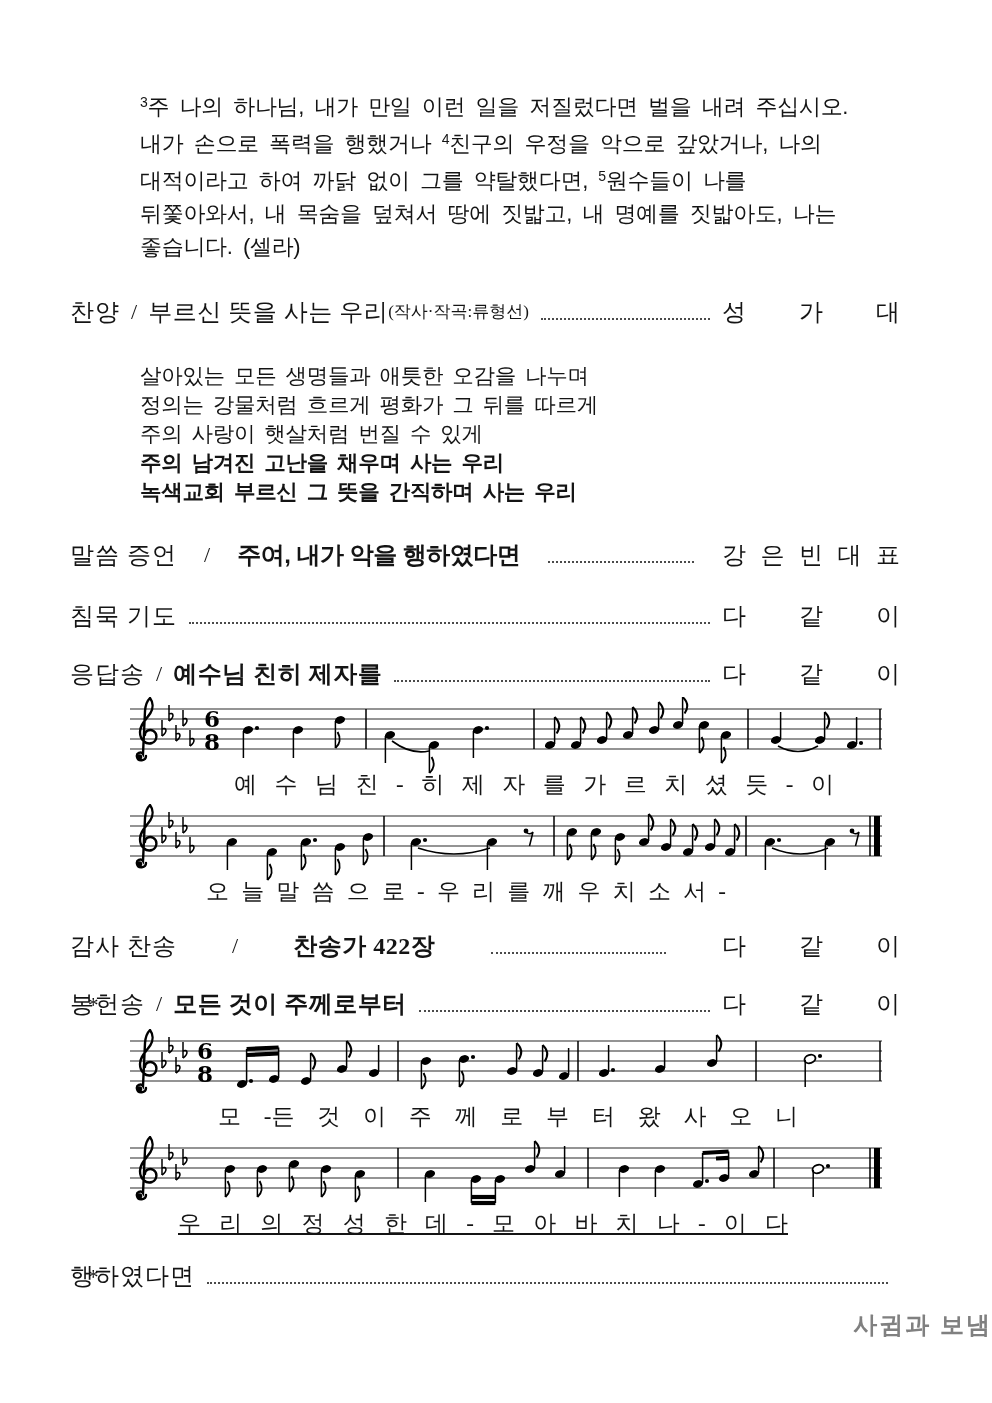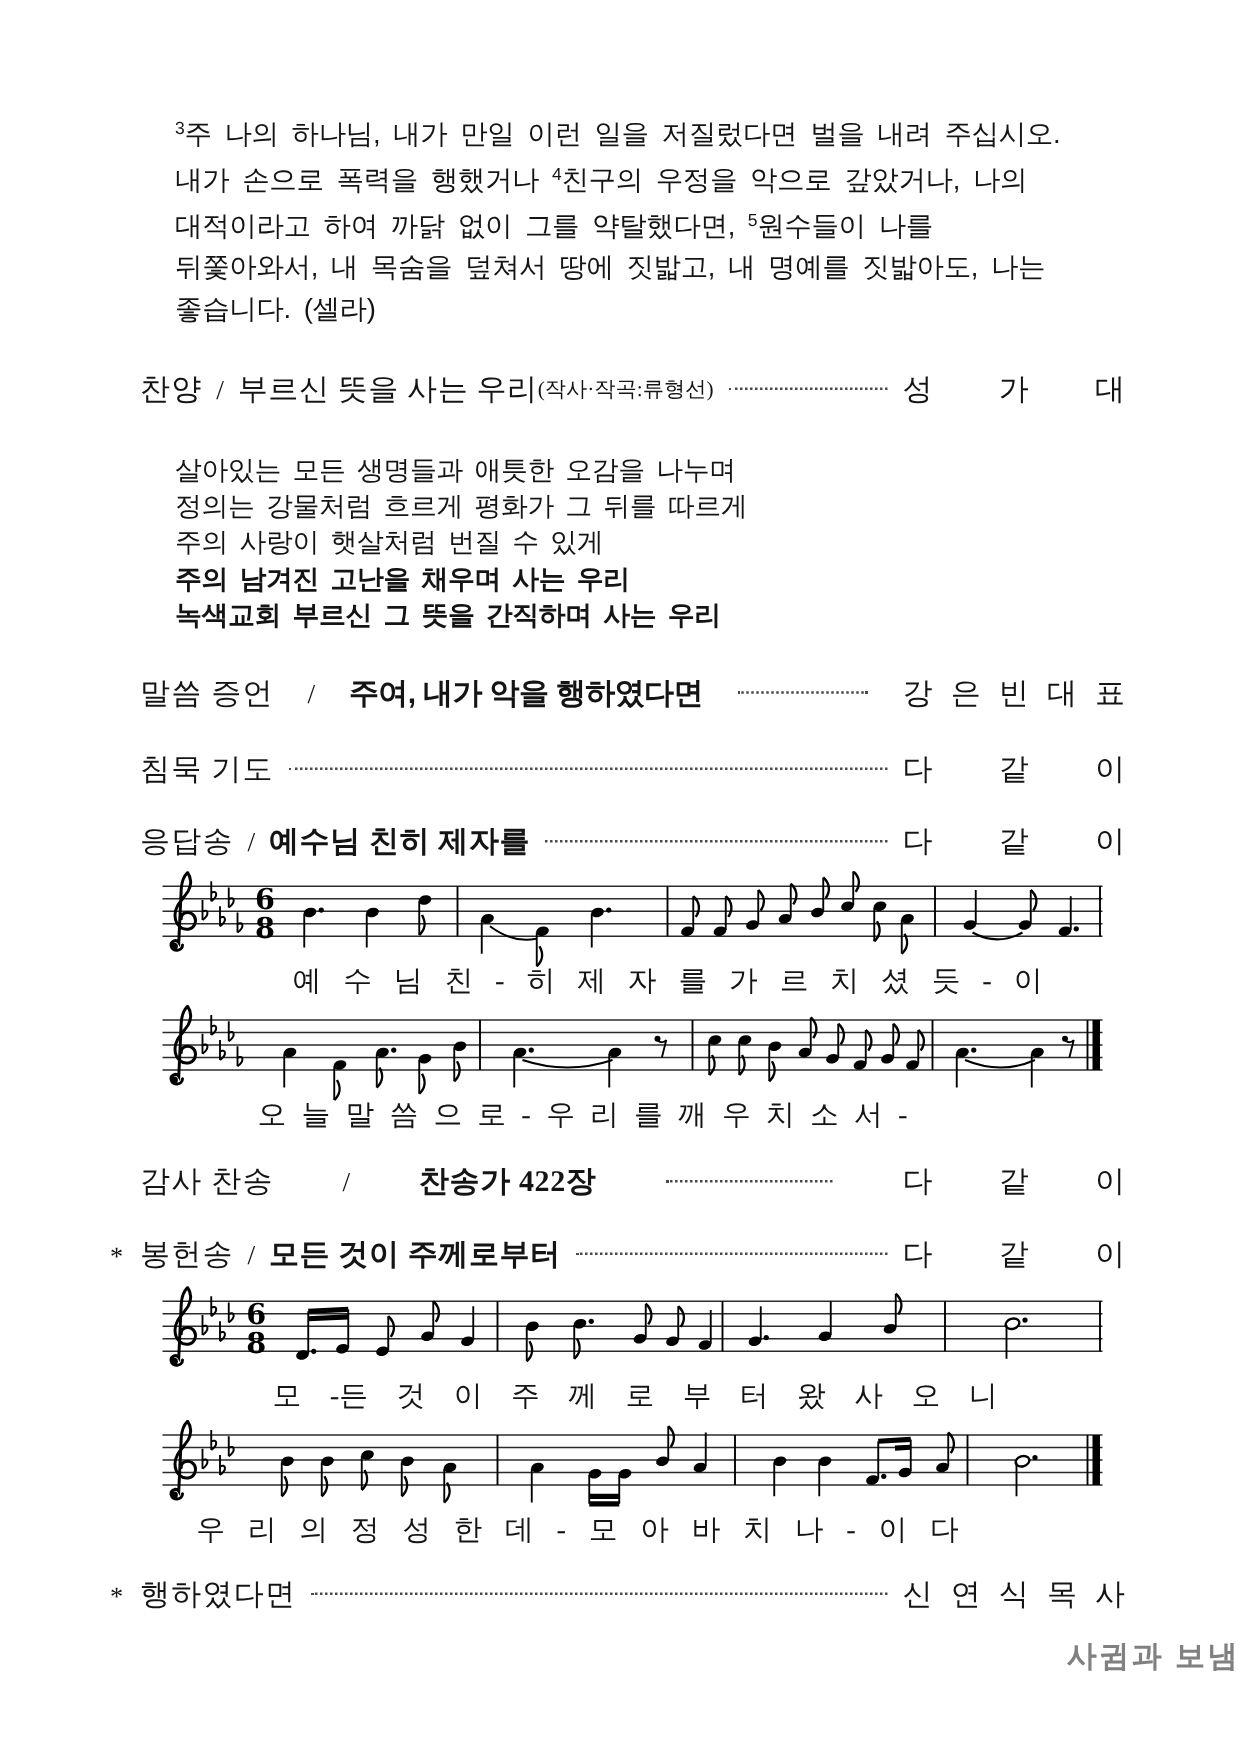--- a/index.html
+++ b/index.html
@@ -5,21 +5,21 @@
   html,body{margin:0;padding:0;}
   body{
     width:992px;height:1403px;background:#ffffff;color:#141414;
     font-family:"Liberation Sans",sans-serif;overflow:hidden;
   }
   
   .scripture{margin:86px 0 0 140px;font-size:22px;line-height:33px;word-spacing:4.5px;letter-spacing:-0.3px;}
   .scripture .line{white-space:nowrap;}
   .sup{font-size:14px;vertical-align:7px;word-spacing:0;}
   
-  .row{display:flex;padding-left:112px;padding-right:92px;position:relative;
+  .row{display:flex;align-items:center;padding-left:70px;padding-right:92px;position:relative;
        font-family:"Liberation Serif",serif;font-size:24px;line-height:34px;}
   .row .label{white-space:nowrap;letter-spacing:1px;}
   .row .slash{margin:0 11px;font-size:22px;}
   .row .title{font-weight:bold;white-space:nowrap;letter-spacing:0.5px;}
   .row .title.plain{font-weight:normal;}
   .row .title.gothic{font-family:"Liberation Sans",sans-serif;letter-spacing:-0.5px;}
   .row .credit{font-size:17px;white-space:nowrap;}
   .leader{flex:1 1 auto;min-width:26px;border-bottom:2.6px dotted #4a4a4a;height:0.62em;margin:0 12px;}
   .performer{flex:0 0 178px;text-align:justify;text-align-last:justify;letter-spacing:0;}
   .ast{position:absolute;left:88px;top:50%;transform:translateY(-46%);font-size:21px;font-family:"Liberation Serif",serif;}
@@ -568,23 +568,22 @@
         </g>
     </g>
     <g>
       <g transform="translate(692,33)">
           <ellipse rx="5.6" ry="4" transform="rotate(-18)" fill="#fff" stroke="#000" stroke-width="1.9"></ellipse>
           <line class="stem" x1="-4.8" y1="1" x2="-4.8" y2="28"></line>
           <circle cx="10" cy="-3" r="2.1"></circle>
         </g>
     </g>
   </svg>
-  <div class="lyric" style="margin-left:31px;width:610px;">우 리 의 정 성 한 데 - 모 아 바 치 나 - 이 다</div>
+  <div class="lyric" style="margin-left:52px;width:610px;text-decoration:underline;">우 리 의 정 성 한 데 - 모 아 바 치 나 - 이 다</div>
 </div>
 
 <div class="row" style="margin-top:20px;">
   <span class="ast">*</span>
   <span class="label">행하였다면</span>
   <span class="leader"></span>
-  <span class="performer">신 연 식 목 사</span>
 </div>
 
 <div class="footer-title">사귐과 보냄</div>
 
 </body></html>

